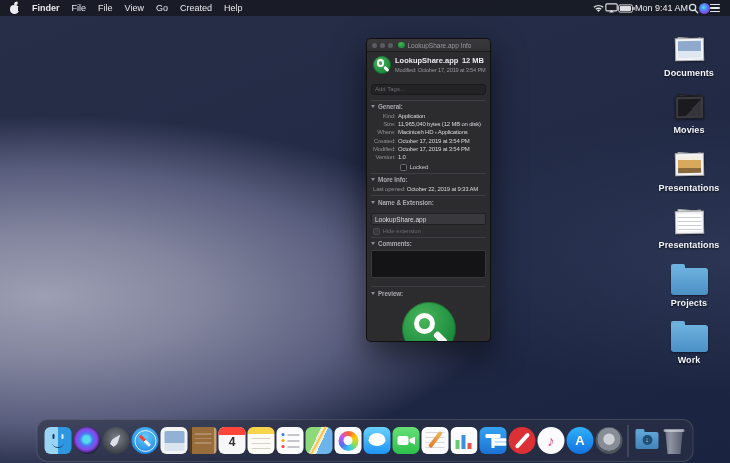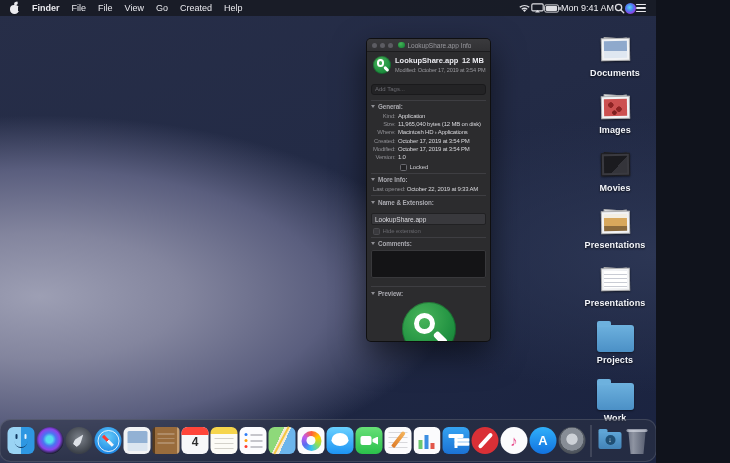--- a/index.html
+++ b/index.html
@@ -1,18 +1,18 @@
 <!DOCTYPE html>
 <html><head>
 <meta charset="utf-8">
 <style>
   * { margin:0; padding:0; box-sizing:border-box; }
   html,body { width:730px; height:463px; overflow:hidden; }
   body { font-family:"Liberation Sans","DejaVu Sans",sans-serif; background:#10131c; }
-  #screen { position:relative; width:656px; height:463px; overflow:hidden;
+  #screen { position:relative; width:730px; height:463px; overflow:hidden;
     background:
       radial-gradient(140% 95% at 45% 168%, #1c2742 0%, #1d2943 52%, rgba(28,39,66,0) 63%),
       radial-gradient(100% 62% at 6% 64%, #9d9fb4 0%, #83859e 22%, #5a5e7e 44%, rgba(58,62,92,0) 63%),
       radial-gradient(80% 50% at 100% 55%, #2c3654 0%, rgba(44,54,84,0) 60%),
       linear-gradient(160deg, #272e48 0%, #232b46 40%, #1a2340 100%);
   }
 
   
   .menubar { position:absolute; top:0; left:0; right:0; height:16px;
     background:rgba(24,27,37,0.92); display:flex; align-items:center;
@@ -264,30 +264,20 @@
       <div class="stack">
           <i class="b"></i>
           <i class="m"></i>
           <i class="f">
             <em class="ph-doc"></em>
           </i>
         </div>
       <div class="dt-label">Documents</div>
     </div>
     <div class="dt-item">
-      <div class="stack">
-          <i class="b"></i>
-          <i class="m"></i>
-          <i class="f">
-            <em class="ph-img"></em>
-          </i>
-        </div>
-      <div class="dt-label">Images</div>
-    </div>
-    <div class="dt-item">
       <div class="stack dark">
           <i class="b"></i>
           <i class="m"></i>
           <i class="f">
             <em class="ph-mov"></em>
           </i>
         </div>
       <div class="dt-label">Movies</div>
     </div>
     <div class="dt-item">

